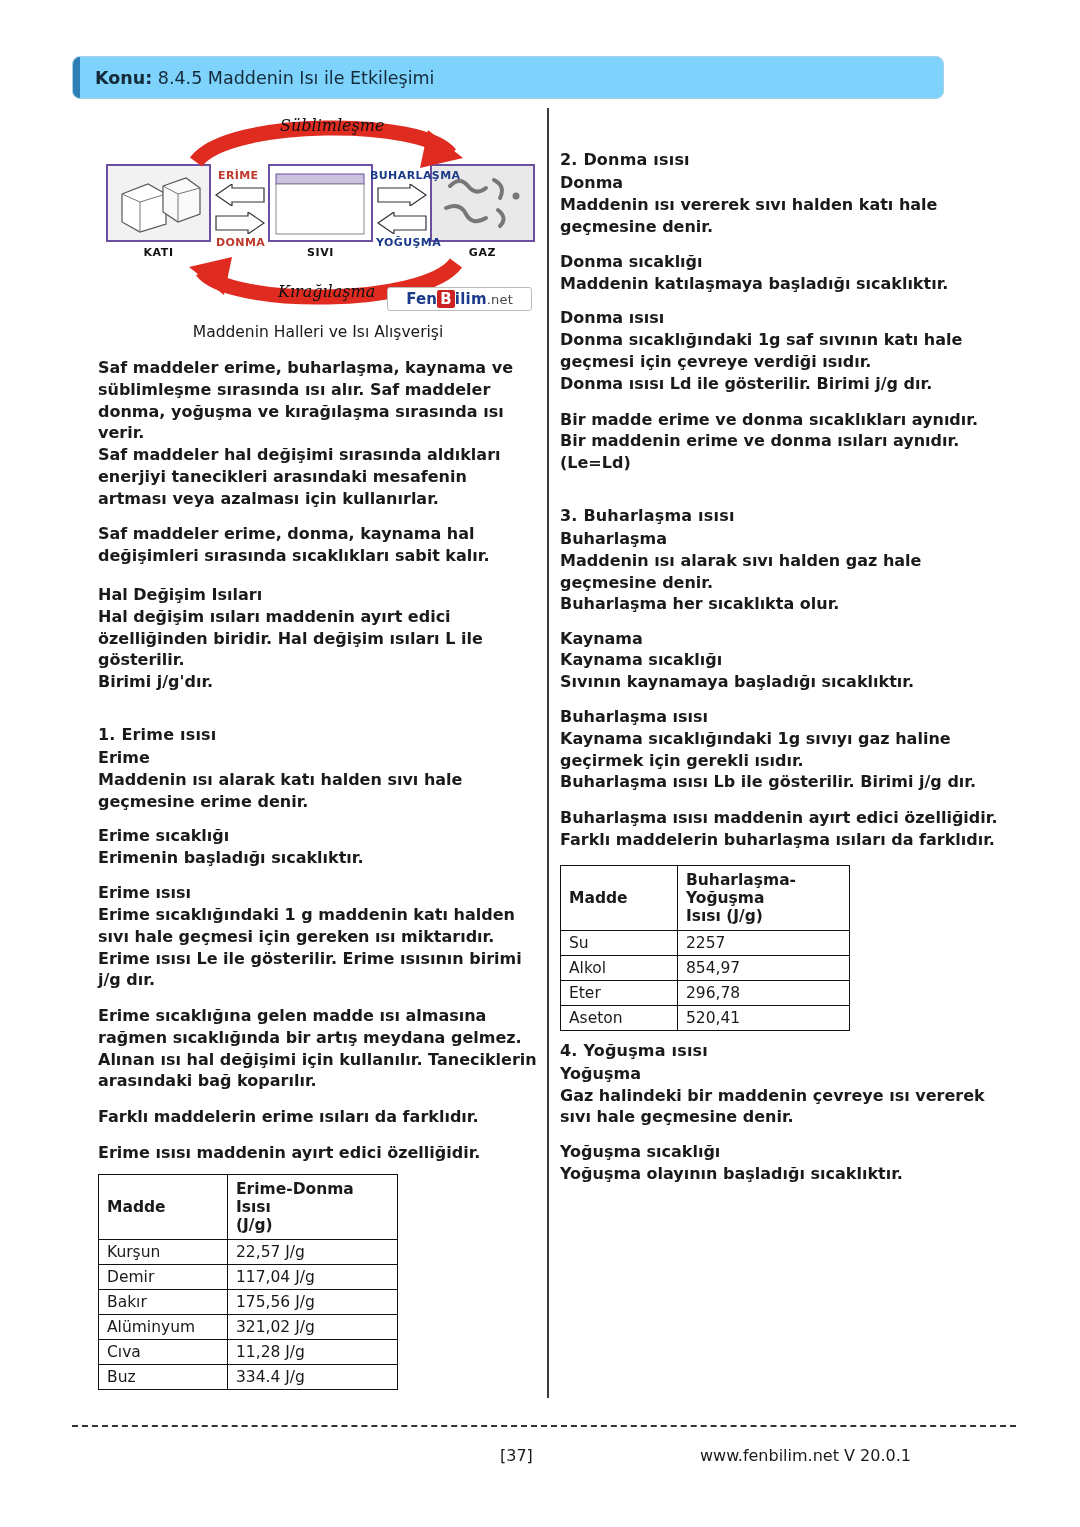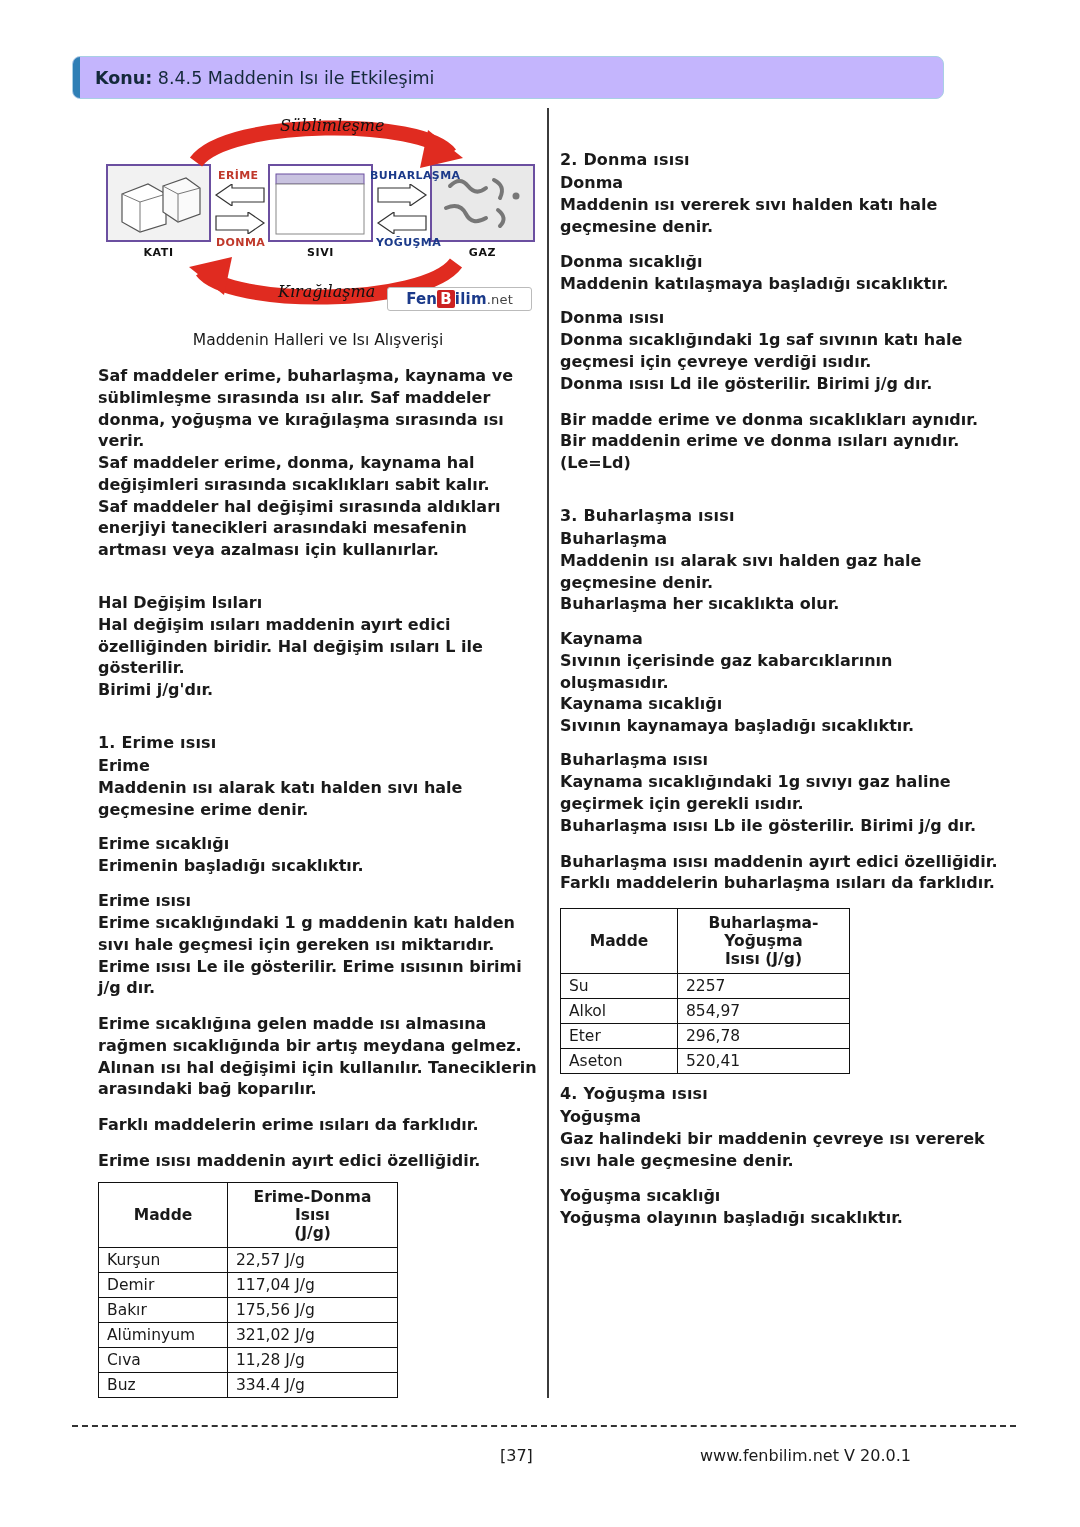--- a/index.html
+++ b/index.html
@@ -22,21 +22,21 @@
     height: 1527px;
   }
 
   
   .topic-bar {
     position: absolute;
     left: 72px;
     top: 56px;
     width: 872px;
     height: 43px;
-    background: #c4b5fd;
+    background: #7dd3fc;
     border: 1px solid #a8cfe4;
     border-radius: 8px;
     box-sizing: border-box;
   }
   .topic-accent {
     position: absolute;
     left: 0; top: 0;
     width: 7px; height: 100%;
     background: #2f7fb5;
     border-radius: 8px 0 0 8px;
@@ -77,21 +77,21 @@
   .figure {
     position: relative;
     width: 440px;
     height: 205px;
     margin-bottom: 4px;
   }
   .fig-caption {
     text-align: center;
     font-size: 15.5px;
     color: #1a1a1a;
-    margin-top: 14px;
+    margin-top: 6px;
     margin-bottom: 16px;
   }
   .state-box {
     position: absolute;
     box-sizing: border-box;
     border: 2px solid #6b4fa0;
     background: #f2f2f2;
   }
   .state-label {
     position: absolute;
@@ -168,21 +168,21 @@
     border-collapse: collapse;
     font-size: 15.5px;
   }
   table.data th, table.data td {
     border: 1.5px solid #111;
     padding: 3px 8px;
     text-align: left;
     font-weight: normal;
   }
   table.data th {
-    text-align: center;
+    text-align: left;
     font-weight: bold;
     padding: 5px 8px;
     margin-top: 44px;
   }
   #erime-table { margin-left: 0; width: 300px; }
   #erime-table th:first-child { width: 112px; }
   #buhar-table { width: 290px; }
   #buhar-table th:first-child { width: 100px; }
 
   
@@ -285,22 +285,22 @@
         <polygon points="40,40 5,12 48,2" fill="#e02b20"></polygon>
       </svg>
       <div class="curve-text" style="left:180px; top:170px;">Kırağılaşma</div>
 
       <div class="logo"><span>Fen</span><span class="b">B</span><span>ilim</span><span class="net">.net</span></div>
     </div>
 
     <div class="fig-caption">Maddenin Halleri ve Isı Alışverişi</div>
 
     <p class="body tight">Saf maddeler erime, buharlaşma, kaynama ve süblimleşme sırasında ısı alır. Saf maddeler donma, yoğuşma ve kırağılaşma sırasında ısı verir.</p>
+    <p class="body">Saf maddeler hal değişimi sırasında aldıkları enerjiyi tanecikleri arasındaki mesafenin artması veya azalması için kullanırlar.</p>
     <p class="body tight">Saf maddeler erime, donma, kaynama hal değişimleri sırasında sıcaklıkları sabit kalır.</p>
-    <p class="body">Saf maddeler hal değişimi sırasında aldıkları enerjiyi tanecikleri arasındaki mesafenin artması veya azalması için kullanırlar.</p>
 
     <div class="gap-md"></div>
 
     <h3 class="head">Hal Değişim Isıları</h3>
     <p class="body tight">Hal değişim ısıları maddenin ayırt edici özelliğinden biridir. Hal değişim ısıları L ile gösterilir.</p>
     <p class="body"><span>Birimi </span><b>j/g'</b><span>dır.</span></p>
 
     <div class="gap-md"></div>
 
     <h2 class="num-head">1. Erime ısısı</h2>
@@ -376,21 +376,20 @@
     <p class="body">Bir maddenin erime ve donma ısıları aynıdır. (Le=Ld)</p>
 
     <div class="gap-md"></div>
 
     <h2 class="num-head">3. Buharlaşma ısısı</h2>
     <h3 class="head">Buharlaşma</h3>
     <p class="body tight">Maddenin ısı alarak sıvı halden gaz hale geçmesine denir.</p>
     <p class="body">Buharlaşma her sıcaklıkta olur.</p>
 
     <h3 class="head">Kaynama</h3>
-    <p class="body tight">Sıvının içerisinde gaz kabarcıklarının oluşmasıdır.</p>
 
     <h3 class="head">Kaynama sıcaklığı</h3>
     <p class="body">Sıvının kaynamaya başladığı sıcaklıktır.</p>
 
     <h3 class="head">Buharlaşma ısısı</h3>
     <p class="body tight">Kaynama sıcaklığındaki 1g sıvıyı gaz haline geçirmek için gerekli ısıdır.</p>
     <p class="body">Buharlaşma ısısı Lb ile gösterilir. Birimi j/g dır.</p>
 
     <p class="body tight">Buharlaşma ısısı maddenin ayırt edici özelliğidir.</p>
     <p class="body">Farklı maddelerin buharlaşma ısıları da farklıdır.</p>

